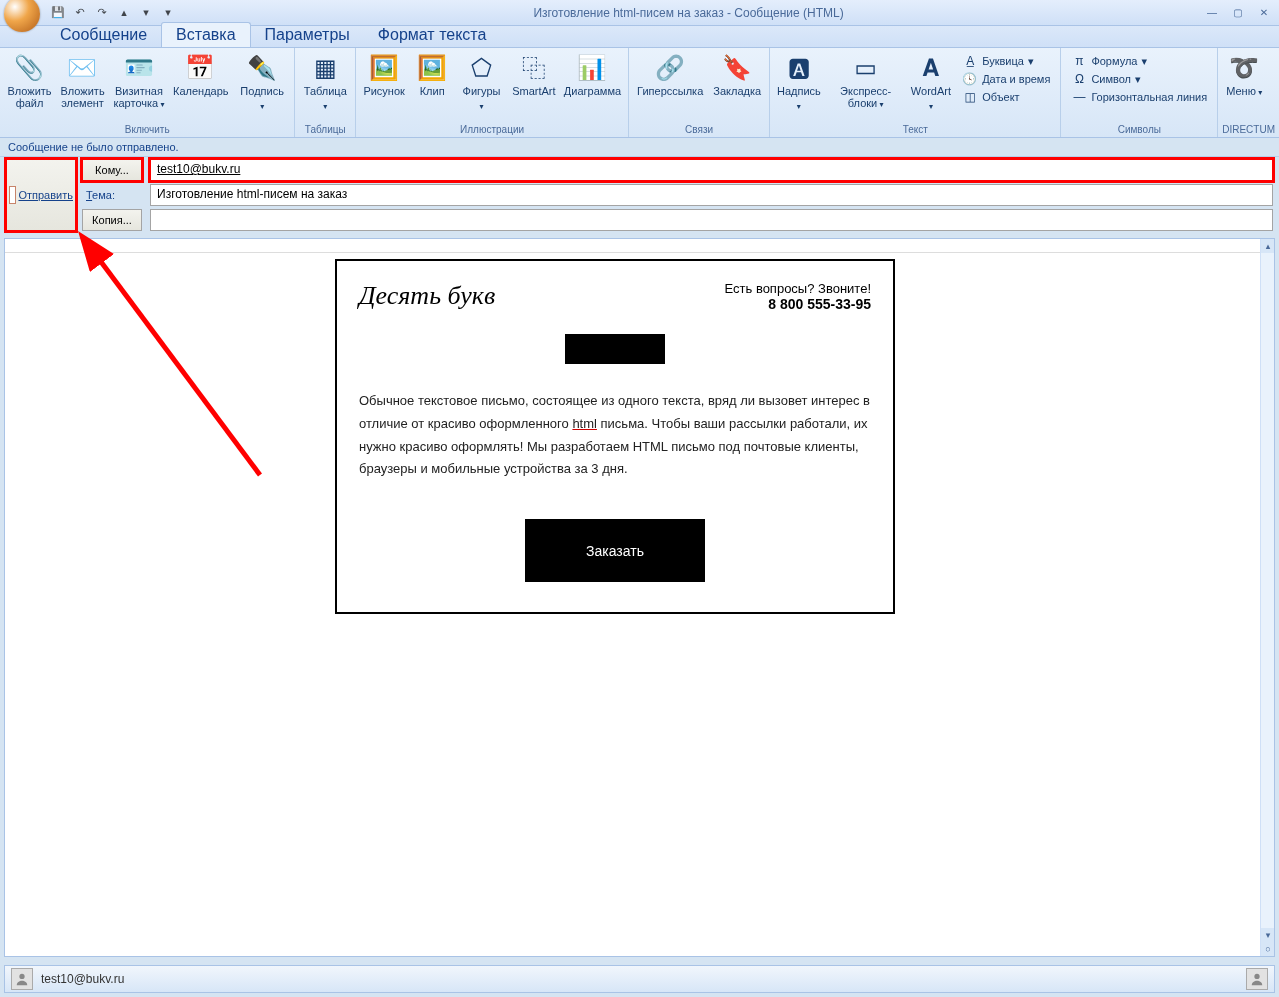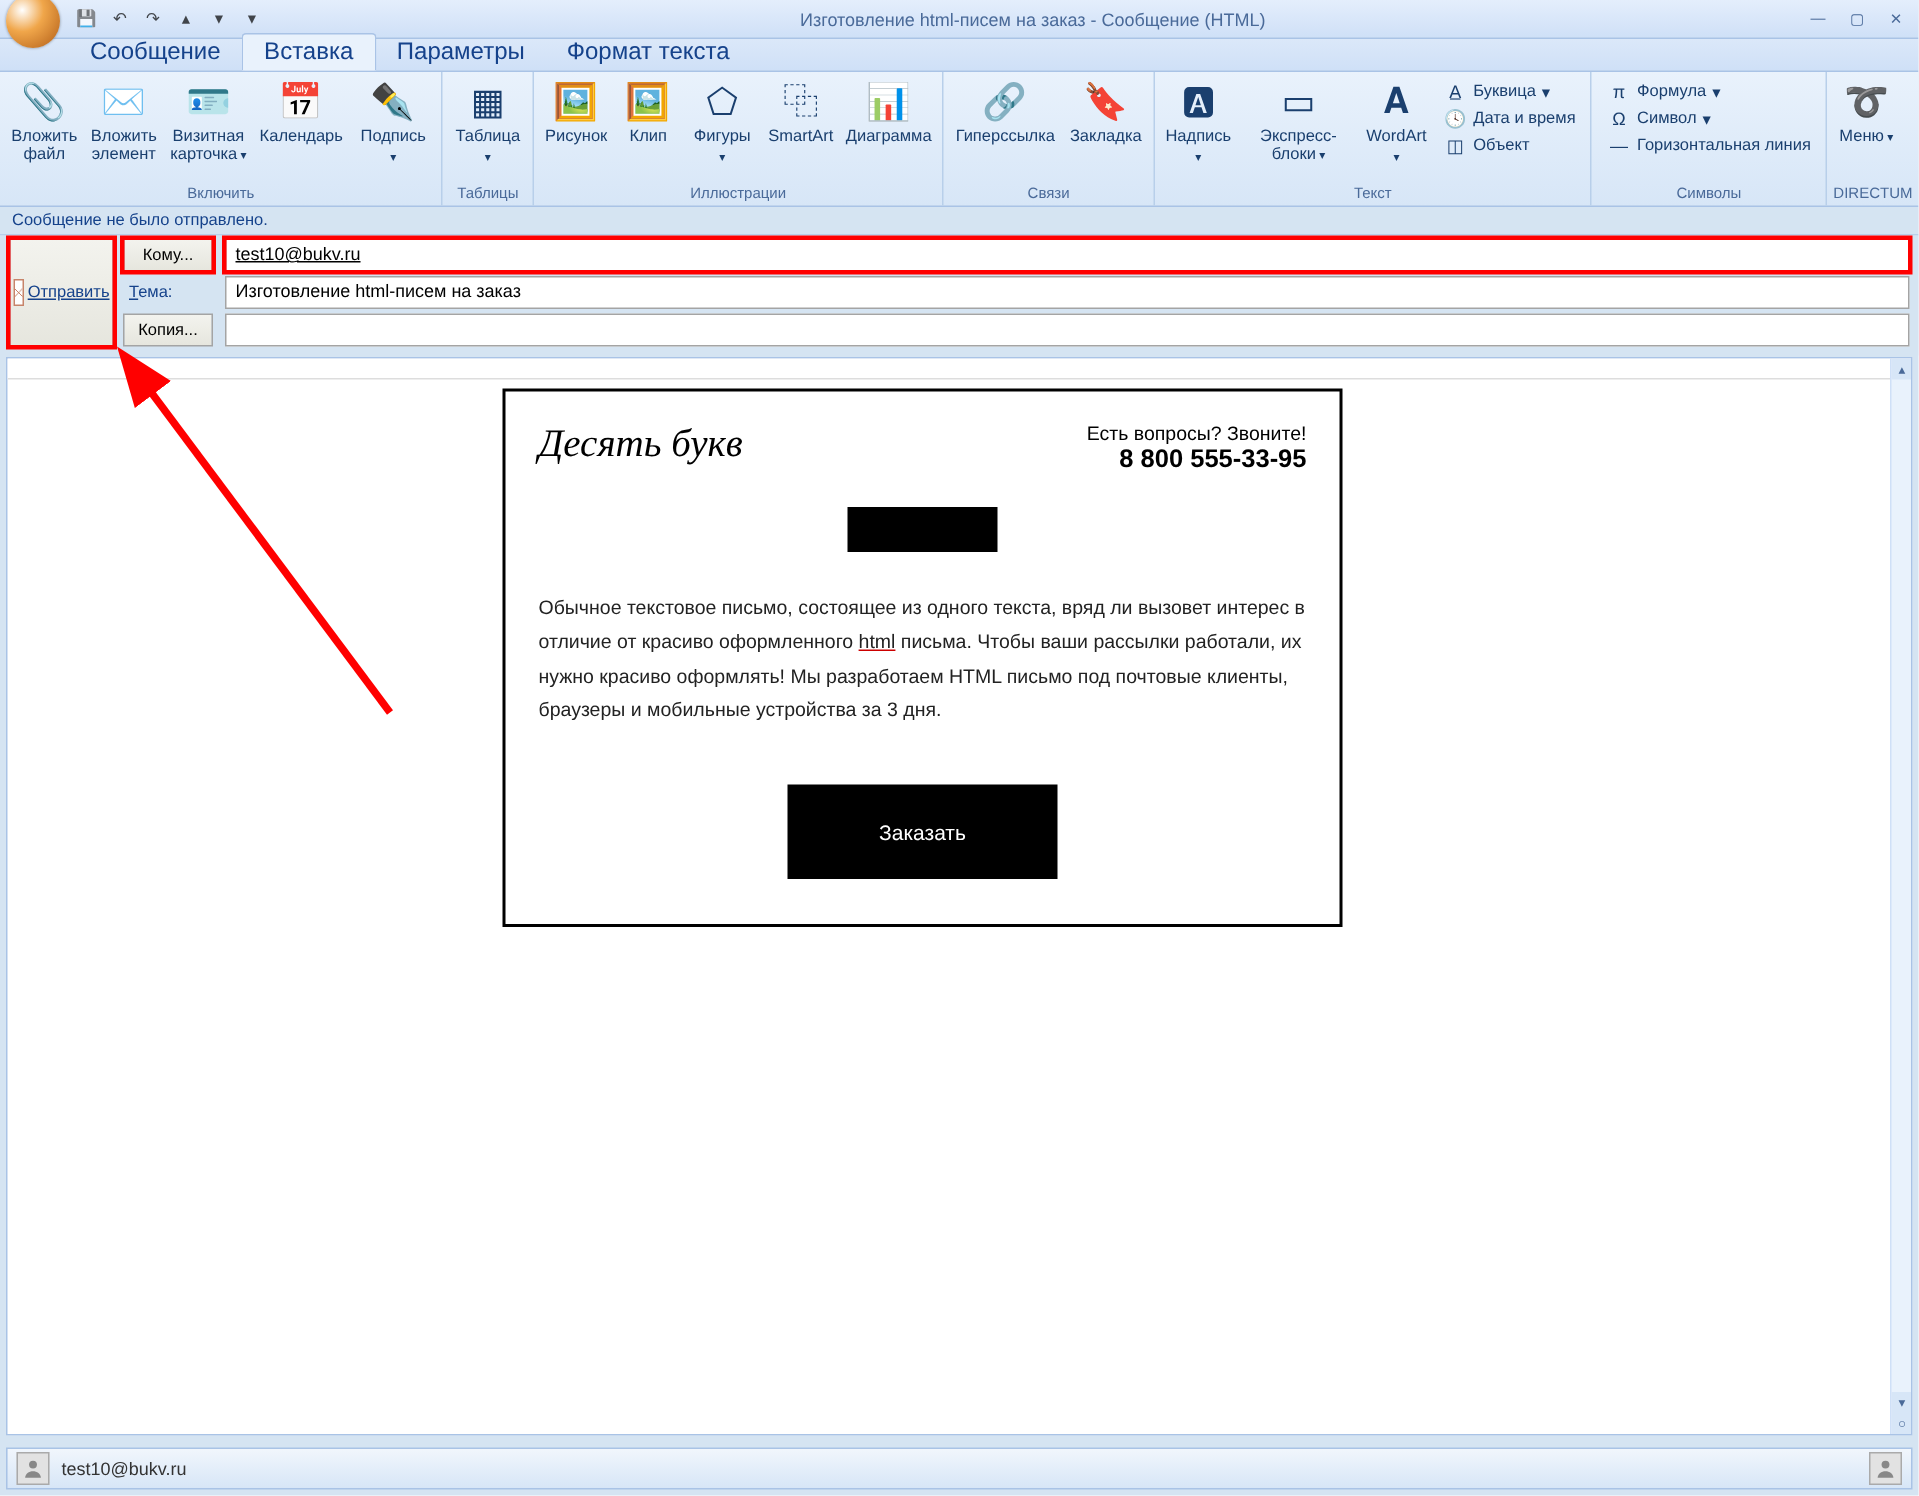--- a/index.html
+++ b/index.html
@@ -188,21 +188,21 @@
   top: 20px;
   left: 330px;
   width: 560px;
   border: 2px solid #000;
   background: #fff;
   padding: 20px 22px 30px 22px;
 }
 .email-top { display: flex; justify-content: space-between; align-items: flex-start; }
 .brand { font-family: "Brush Script MT", cursive; font-size: 26px; font-style: italic; }
 .contact { text-align: right; font-size: 13px; }
-.contact .phone { font-weight: bold; font-size: 17px; }
+.contact .phone { font-weight: bold; font-size: 14px; }
 .email-h1 { text-align: center; font-size: 22px; font-weight: bold; letter-spacing: 1px; margin-top: 46px; }
 .black-box { width: 100px; height: 30px; background:#000; margin: 22px auto 26px auto; }
 .email-body { font-size: 13px; line-height: 1.75; color:#222; }
 .email-body .u { text-decoration: underline; text-decoration-color: #c00; }
 .cta { width: 180px; height: 63px; background:#000; color:#fff; display:flex; align-items:center; justify-content:center; margin: 38px auto 0; font-size: 14px; }
 
 
 .arrow-svg { position: absolute; pointer-events: none; z-index: 50; }
 
 

